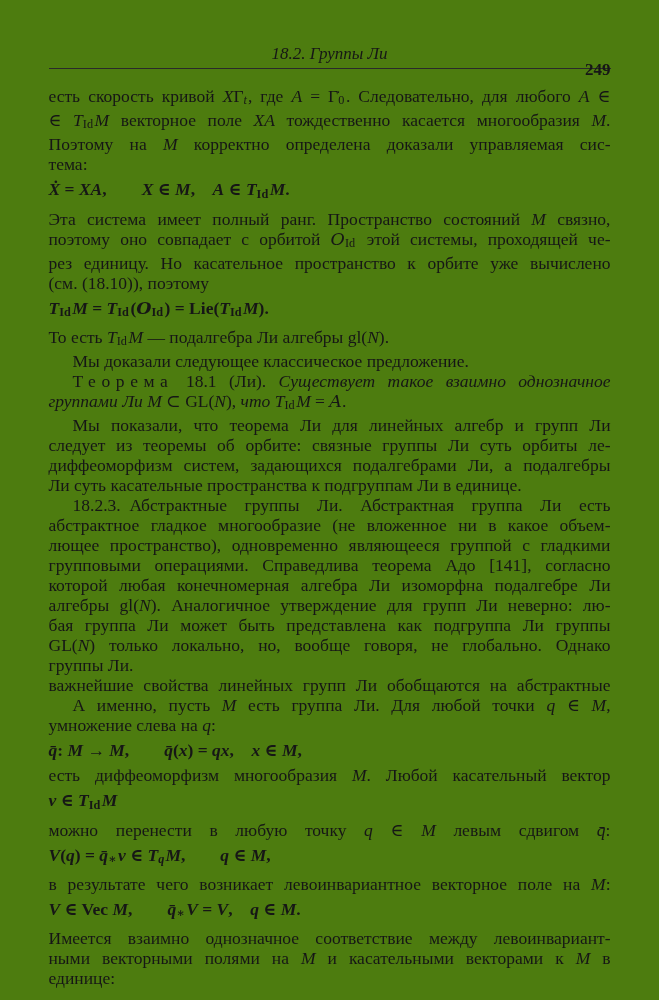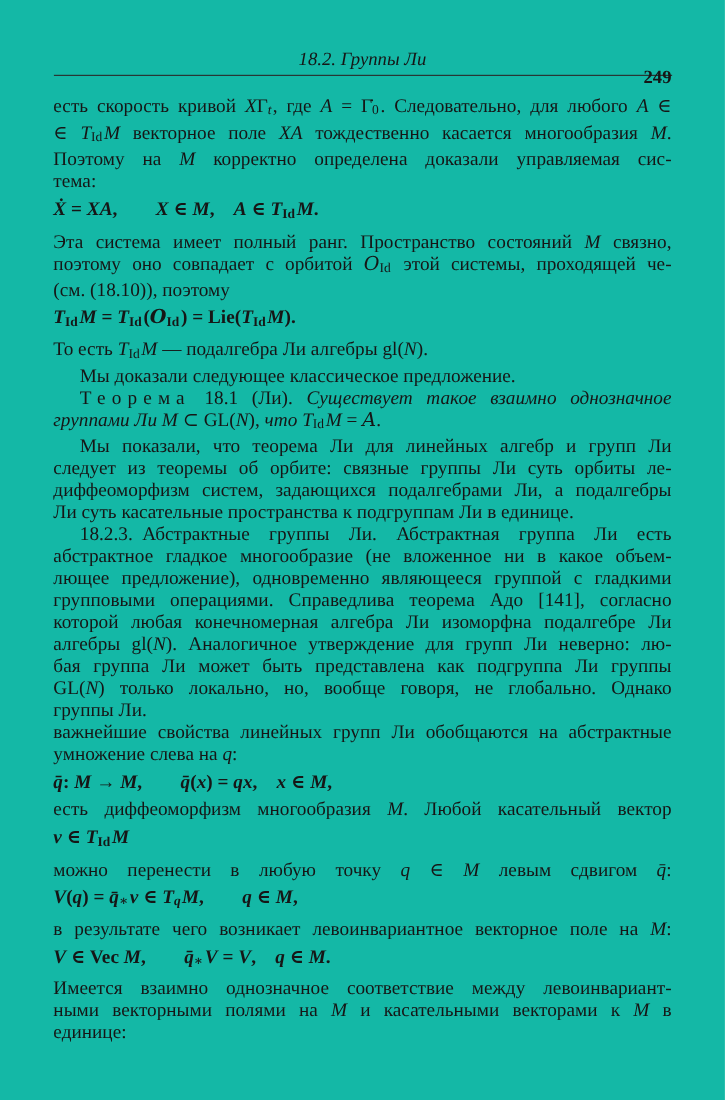--- a/index.html
+++ b/index.html
@@ -1,20 +1,20 @@
 <!DOCTYPE html>
 <html><head>
 <meta charset="utf-8">
 <style>
   html,body { margin:0; padding:0; background:#fafbf7; }
   .page {
     position:relative;
     width:659px; height:1000px;
     box-sizing:border-box;
-    background:#14b8a6;
+    background:#4d7c0f;
     color:#161616;
     font-family:"Liberation Serif","DejaVu Serif",serif;
     overflow:hidden;
   }
   .inner { width:562px; margin:0 auto; padding-top:44px; }
   .hdr { position:relative; height:21px; font-size:17px; }
   .hdr .title {
     position:absolute; left:0; right:0;
     text-align:center; font-style:italic;
   }
@@ -47,20 +47,21 @@
         <div class="para">
           <div class="line"><span>есть скорость кривой </span><span class="it">X</span><span>Γ</span><span class="sb it">t</span><span>, где </span><span class="it">A</span><span> = Γ̇</span><span class="sb">0</span><span>. Следовательно, для любого </span><span class="it">A</span><span> ∈</span></div>
           <div class="line"><span>∈ </span><span class="it">T</span><span class="sb">Id</span><span class="it">M</span><span> векторное поле </span><span class="it">XA</span><span> тождественно касается многообразия </span><span class="it">M</span><span>.</span></div>
           <div class="line"><span>Поэтому на </span><span class="it">M</span><span> корректно определена доказали управляемая сис-</span></div>
           <div class="line ragged"><span>тема:</span></div>
         </div>
         <div class="display"><span class="it">Ẋ</span><span> = </span><span class="it">XA</span><span>,  </span><span class="it">X</span><span> ∈ </span><span class="it">M</span><span>, </span><span class="it">A</span><span> ∈ </span><span class="it">T</span><span class="sb">Id</span><span class="it">M</span><span>.</span></div>
         <div class="para">
           <div class="line"><span>Эта система имеет полный ранг. Пространство состояний </span><span class="it">M</span><span> связно,</span></div>
           <div class="line"><span>поэтому оно совпадает с орбитой </span><span class="cal">O</span><span class="sb">Id</span><span> этой системы, проходящей че-</span></div>
+          <div class="line"><span>рез единицу. Но касательное пространство к орбите уже вычислено</span></div>
           <div class="line ragged"><span>(см. (18.10)), поэтому</span></div>
         </div>
         <div class="display"><span class="it">T</span><span class="sb">Id</span><span class="it">M</span><span> = </span><span class="it">T</span><span class="sb">Id</span><span>(</span><span class="cal">O</span><span class="sb">Id</span><span>) = Lie(</span><span class="it">T</span><span class="sb">Id</span><span class="it">M</span><span>).</span></div>
         <div class="para">
           <div class="line ragged"><span>То есть </span><span class="it">T</span><span class="sb">Id</span><span class="it">M</span><span> — подалгебра Ли алгебры gl(</span><span class="it">N</span><span>).</span></div>
         </div>
         <div class="para">
           <div class="line indent ragged"><span>Мы доказали следующее классическое предложение.</span></div>
         </div>
         <div class="para">
@@ -69,30 +70,31 @@
         </div>
         <div class="para">
           <div class="line indent"><span>Мы показали, что теорема Ли для линейных алгебр и групп Ли</span></div>
           <div class="line"><span>следует из теоремы об орбите: связные группы Ли суть орбиты ле-</span></div>
           <div class="line"><span>диффеоморфизм систем, задающихся подалгебрами Ли, а подалгебры</span></div>
           <div class="line ragged"><span>Ли суть касательные пространства к подгруппам Ли в единице.</span></div>
         </div>
         <div class="para">
           <div class="line indent"><span class="bd">18.2.3. Абстрактные группы Ли.</span><span> Абстрактная группа Ли есть</span></div>
           <div class="line"><span>абстрактное гладкое многообразие (не вложенное ни в какое объем-</span></div>
-          <div class="line"><span>лющее предложение), одновременно являющееся группой с гладкими</span></div>
+          <div class="line"><span>лющее пространство), одновременно являющееся группой с гладкими</span></div>
           <div class="line"><span>групповыми операциями. Справедлива теорема Адо [141], согласно</span></div>
           <div class="line"><span>которой любая конечномерная алгебра Ли изоморфна подалгебре Ли</span></div>
           <div class="line"><span>алгебры gl(</span><span class="it">N</span><span>). Аналогичное утверждение для групп Ли неверно: лю-</span></div>
           <div class="line"><span>бая группа Ли может быть представлена как подгруппа Ли группы</span></div>
           <div class="line"><span>GL(</span><span class="it">N</span><span>) только локально, но, вообще говоря, не глобально. Однако</span></div>
           <div class="line ragged"><span>группы Ли.</span></div>
           <div class="line"><span>важнейшие свойства линейных групп Ли обобщаются на абстрактные</span></div>
         </div>
         <div class="para">
+          <div class="line indent"><span>А именно, пусть </span><span class="it">M</span><span> есть группа Ли. Для любой точки </span><span class="it">q</span><span> ∈ </span><span class="it">M</span><span>,</span></div>
           <div class="line ragged"><span>умножение слева на </span><span class="it">q</span><span>:</span></div>
         </div>
         <div class="display"><span class="it">q̄</span><span>: </span><span class="it">M</span><span> → </span><span class="it">M</span><span>,  </span><span class="it">q̄</span><span>(</span><span class="it">x</span><span>) = </span><span class="it">qx</span><span>, </span><span class="it">x</span><span> ∈ </span><span class="it">M</span><span>,</span></div>
         <div class="para">
           <div class="line"><span>есть диффеоморфизм многообразия </span><span class="it">M</span><span>. Любой касательный вектор</span></div>
         </div>
         <div class="display"><span class="it">v</span><span> ∈ </span><span class="it">T</span><span class="sb">Id</span><span class="it">M</span></div>
         <div class="para">
           <div class="line"><span>можно перенести в любую точку </span><span class="it">q</span><span> ∈ </span><span class="it">M</span><span> левым сдвигом </span><span class="it">q̄</span><span>:</span></div>
         </div>

